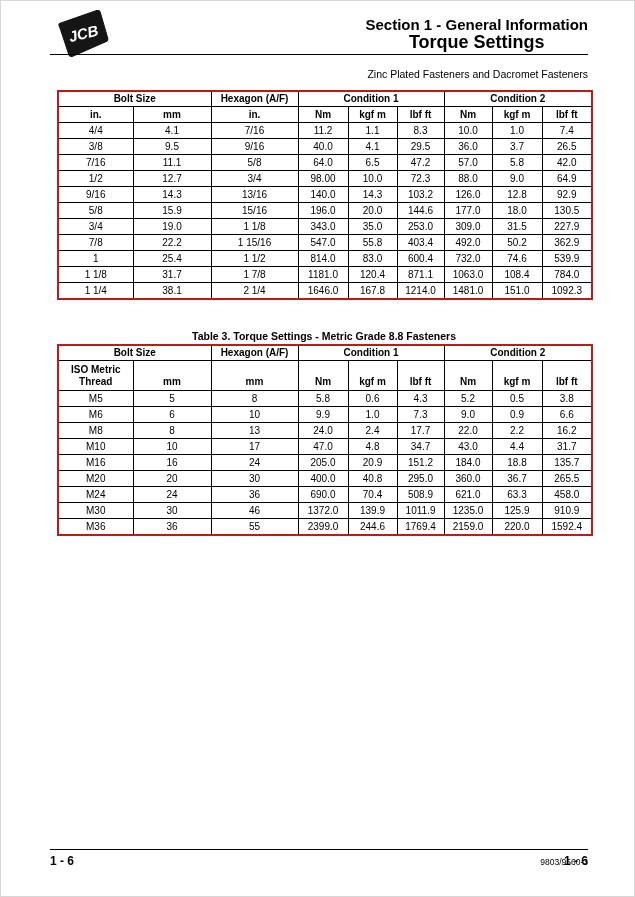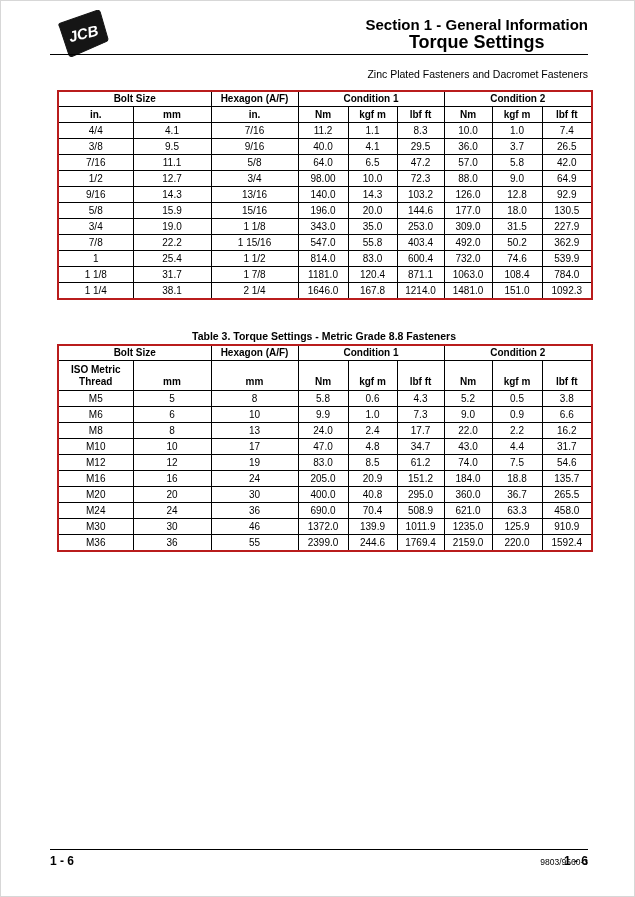--- a/index.html
+++ b/index.html
@@ -279,31 +279,20 @@
           <td>10</td>
           <td>17</td>
           <td>47.0</td>
           <td>4.8</td>
           <td>34.7</td>
           <td>43.0</td>
           <td>4.4</td>
           <td>31.7</td>
         </tr>
         <tr>
-          <td>M12</td>
-          <td>12</td>
-          <td>19</td>
-          <td>83.0</td>
-          <td>8.5</td>
-          <td>61.2</td>
-          <td>74.0</td>
-          <td>7.5</td>
-          <td>54.6</td>
-        </tr>
-        <tr>
           <td>M16</td>
           <td>16</td>
           <td>24</td>
           <td>205.0</td>
           <td>20.9</td>
           <td>151.2</td>
           <td>184.0</td>
           <td>18.8</td>
           <td>135.7</td>
         </tr>

